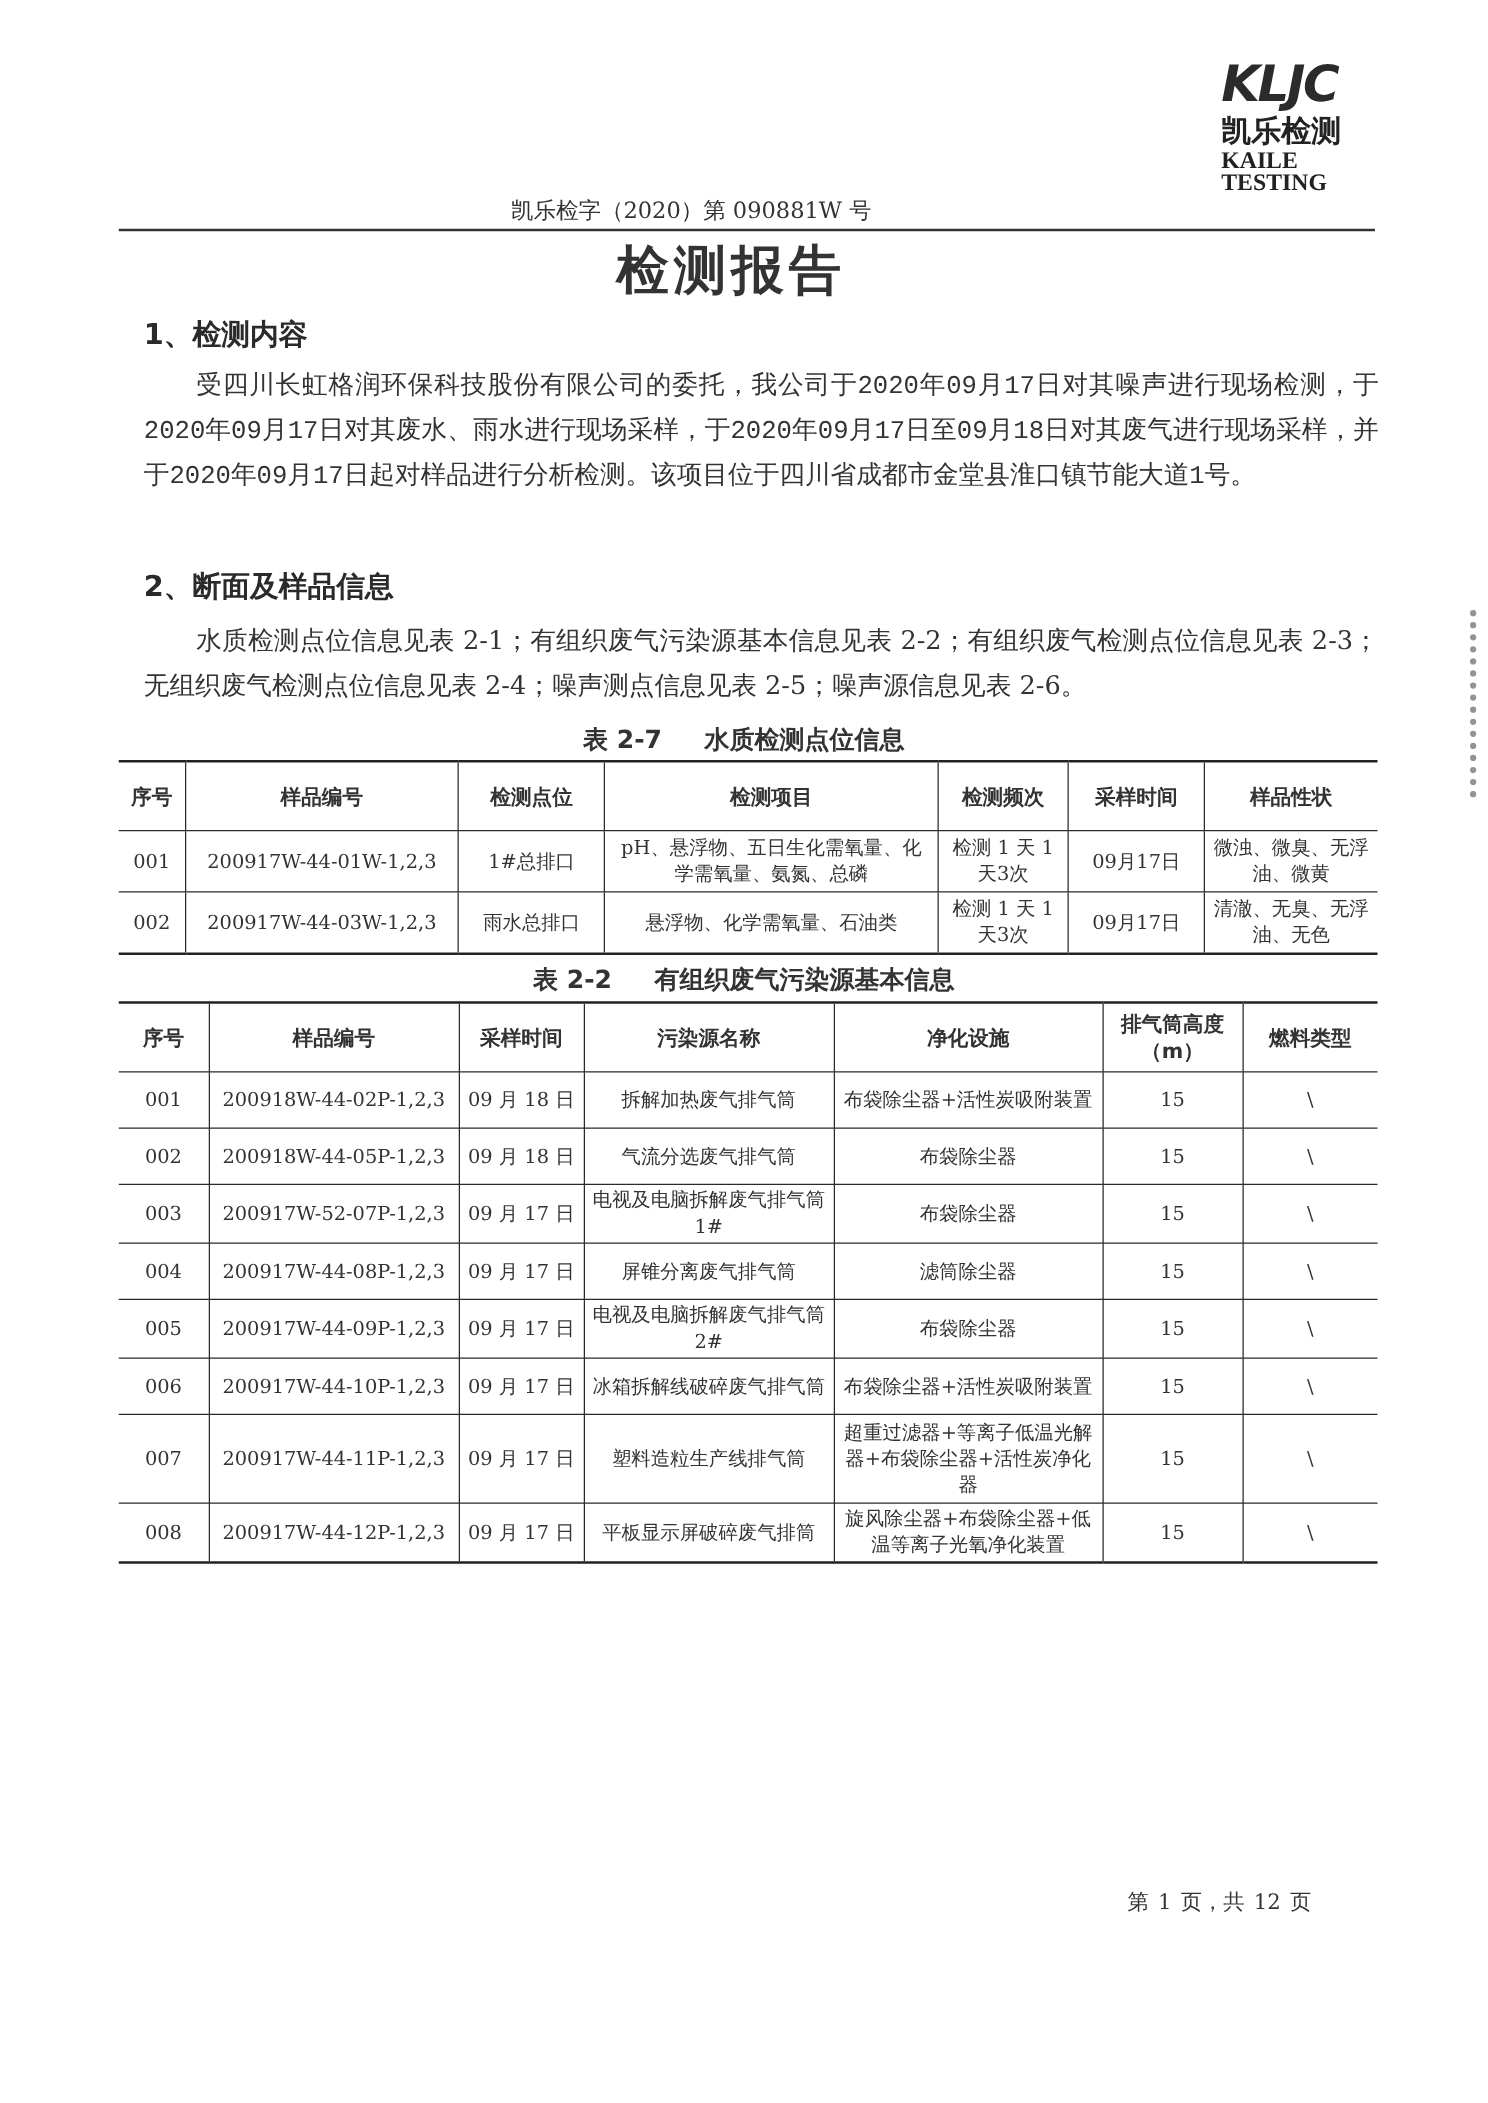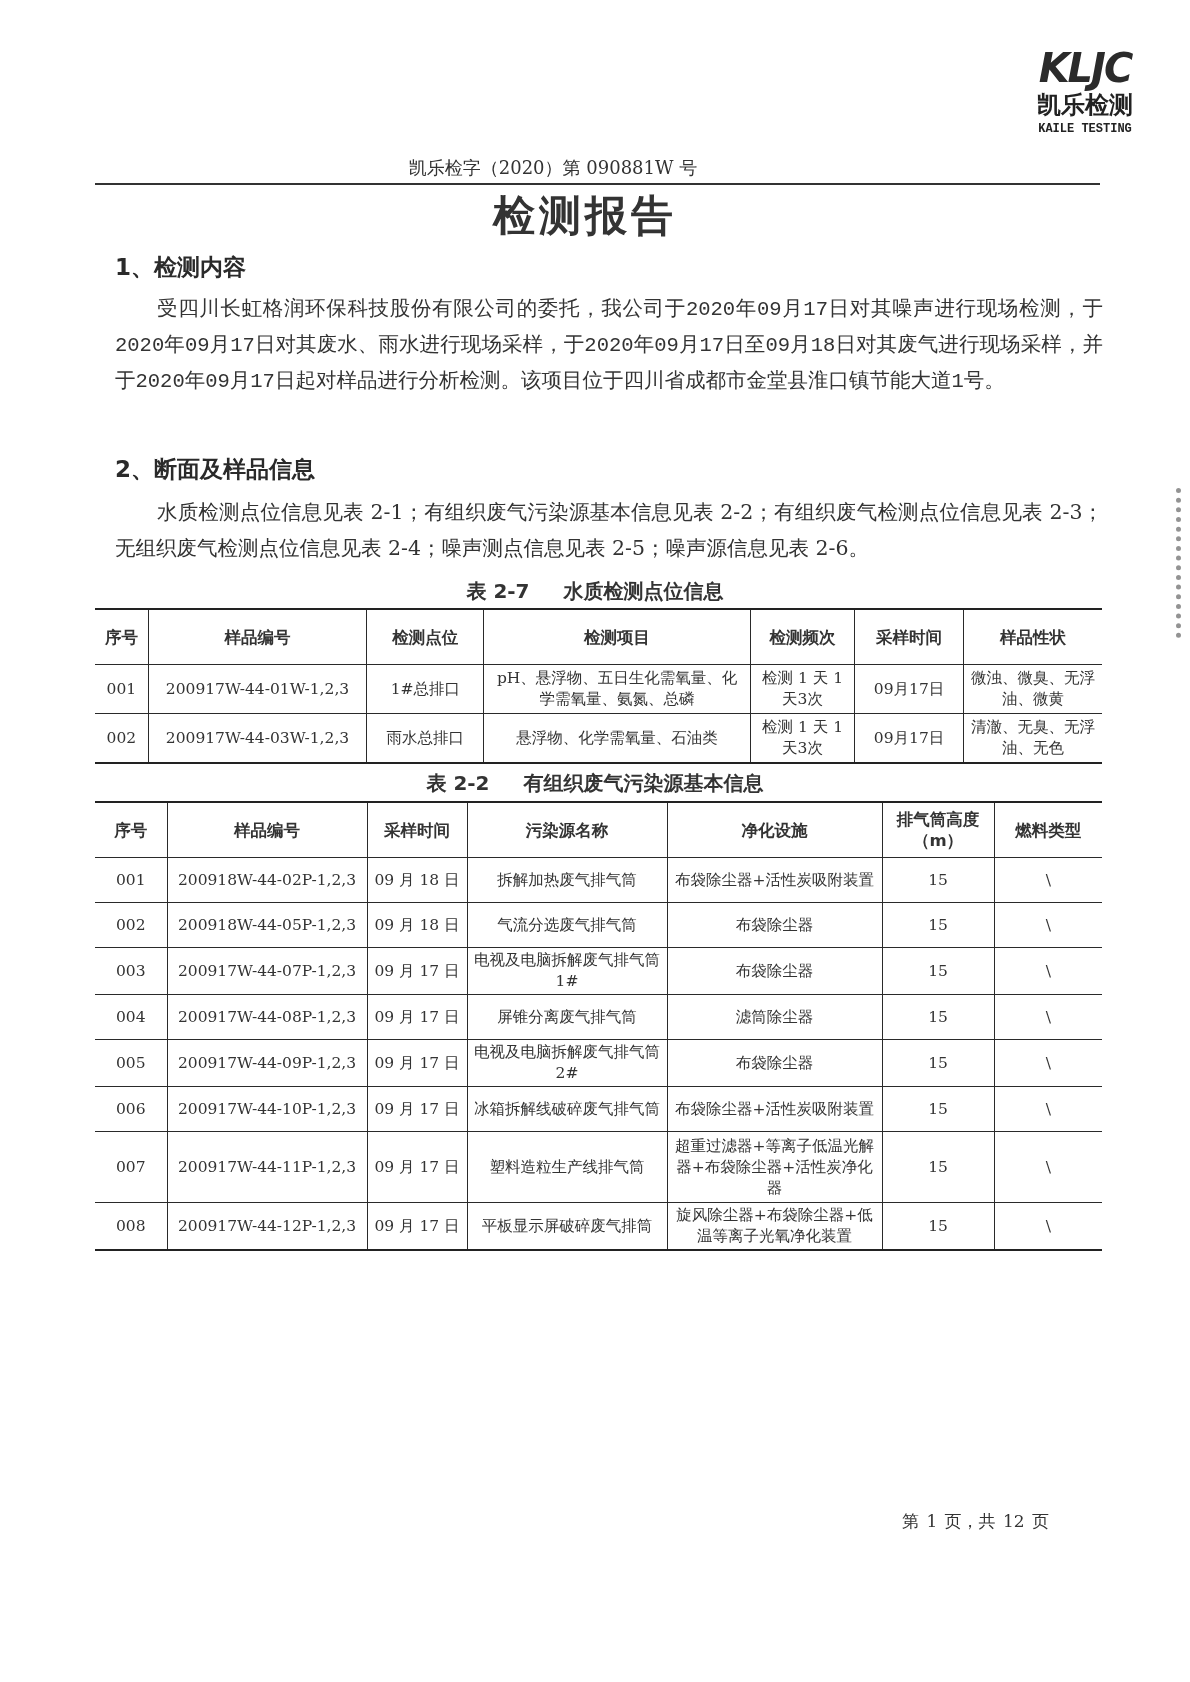--- a/index.html
+++ b/index.html
@@ -1,26 +1,26 @@
 <!DOCTYPE html>
 <html><head>
 <meta charset="utf-8">
 <style>
   html, body { margin: 0; padding: 0; background: #ffffff; }
   body {
     width: 1190px; height: 1682px; position: relative; overflow: hidden;
     font-family: "DejaVu Serif", "Liberation Serif", serif; color: #222;
   }
-  .logo { position: absolute; left: 1020px; top: 46px; width: 130px; text-align: center; }
+  .logo { position: absolute; left: 977px; top: 46px; width: 130px; }
   .logo-mark {
     font-family: "DejaVu Sans", sans-serif; font-weight: bold; font-style: italic;
     font-size: 40px; letter-spacing: -2px; color: #2b2b2b; line-height: 44px;
   }
   .logo-cn { font-family: "DejaVu Sans", sans-serif; font-weight: bold; font-size: 24px; color: #222; line-height: 30px; }
-  .logo-en { font-family: Liberation Mono, monospace; font-weight: bold; font-size: 12px; color: #222; line-height: 18px; }
+  .logo-en { font-family: Liberation Serif, serif; font-weight: bold; font-size: 19px; color: #222; line-height: 18px; }
 
   .report-no {
     position: absolute; left: 0; width: 1106px; top: 156px; text-align: center;
     font-size: 18px; color: #333;
   }
   .header-rule { position: absolute; left: 95px; top: 183px; width: 1005px; height: 2px; background: #333; }
   .title {
     position: absolute; left: 0; width: 1170px; top: 188px; text-align: center;
     font-family: "DejaVu Sans", sans-serif; font-size: 42px; font-weight: bold; letter-spacing: 4px; color: #333;
   }
@@ -164,21 +164,21 @@
     <td>002</td>
     <td>200918W-44-05P-1,2,3</td>
     <td>09 月 18 日</td>
     <td>气流分选废气排气筒</td>
     <td>布袋除尘器</td>
     <td>15</td>
     <td>\</td>
   </tr>
   <tr>
     <td>003</td>
-    <td>200917W-44-07P-1,2,3</td>
+    <td>200917W-52-07P-1,2,3</td>
     <td>09 月 17 日</td>
     <td>电视及电脑拆解废气排气筒1#</td>
     <td>布袋除尘器</td>
     <td>15</td>
     <td>\</td>
   </tr>
   <tr>
     <td>004</td>
     <td>200917W-44-08P-1,2,3</td>
     <td>09 月 17 日</td>

